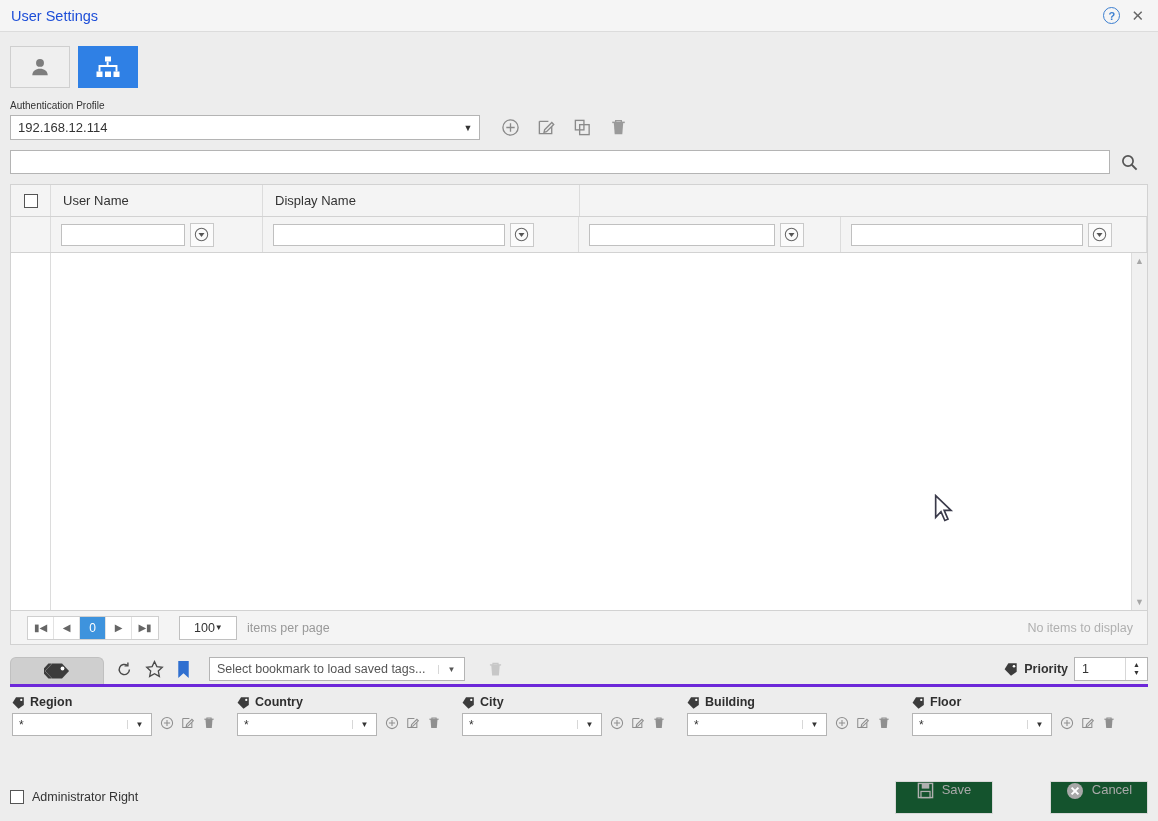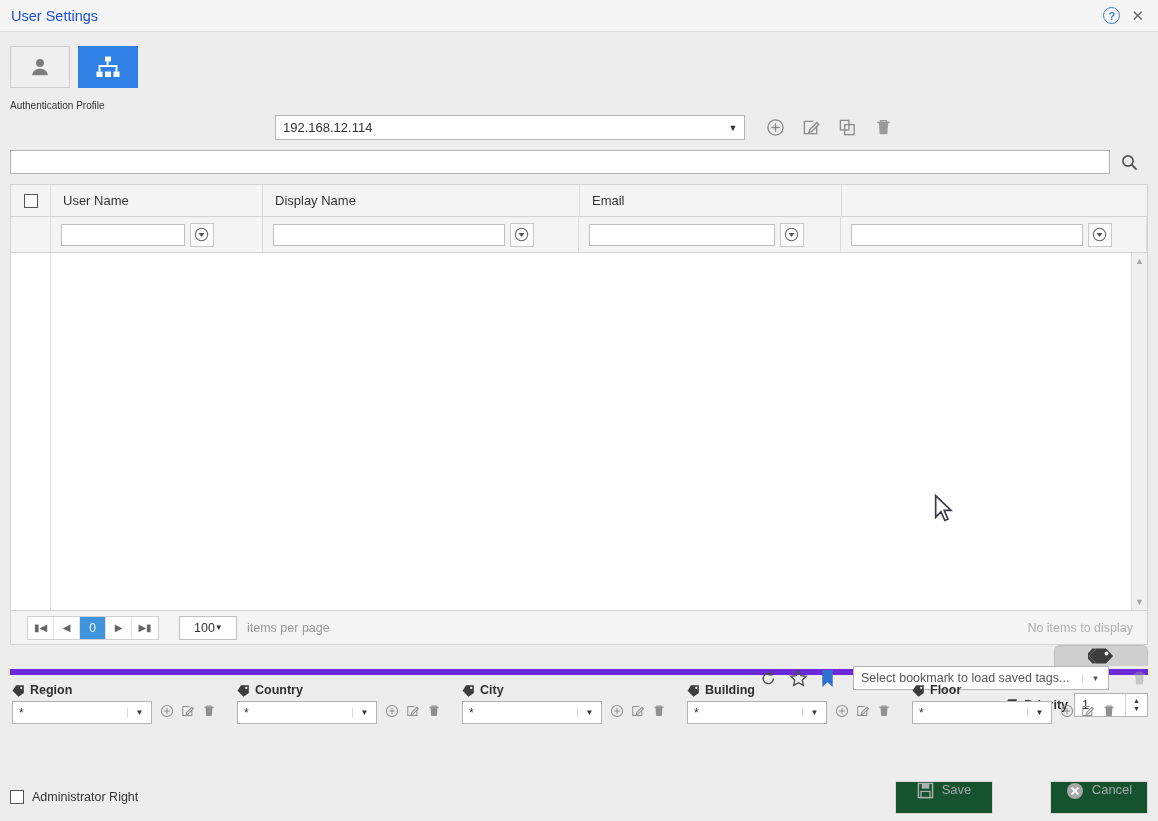--- a/index.html
+++ b/index.html
@@ -28,21 +28,21 @@
   
   .toptabs{ display:flex; gap:8px; padding:14px 0 0 10px; }
   .sqbtn{
     width:60px; height:42px; display:flex; align-items:center; justify-content:center;
     border:1px solid #cfcfcf; background:#efefef;
   }
   .sqbtn.active{ background:#2f80e5; border-color:#2f80e5; }
 
   
   .section-label{ font-weight:normal; font-size:10px; color:#333; margin:12px 0 4px 10px;}
-  .authrow{ display:flex; align-items:center; padding-left:10px;justify-content:center; }
+  .authrow{ display:flex; align-items:center; padding-left:10px; }
   .combo{
     height:25px; background:#fff; border:1px solid #b4b4b4; display:flex; align-items:center;
     font-size:13px; color:#333; padding:0 0 0 7px; position:relative;
   }
   .combo .val{ flex:1; overflow:hidden; white-space:nowrap; }
   .combo .arrow{ width:22px; text-align:center; font-size:9px; color:#333; }
   #auth-combo{ width:470px; }
   .toolicons{ display:flex; align-items:center; gap:16px; margin-left:20px; }
   .ticon{ width:20px; height:20px; color:#8a8a8a; display:flex; align-items:center; justify-content:center;}
 
@@ -82,22 +82,22 @@
   .pbtn:last-child{ border-right:none; }
   .pbtn.cur{ background:#3e93dd; color:#fff; font-size:12px; }
   .perpage{ margin-left:20px; display:flex; align-items:center;
     border:1px solid #c0c0c0; background:#fff; height:24px; width:58px; padding:0 14px;
     font-size:12.5px;}
   .perpage .arrow{ margin-left:auto; font-size:8px; }
   .ipp{ margin-left:10px; color:#999; font-size:12.5px;}
   .noitems{ margin-left:auto; color:#b0b0b0; font-size:12.5px; padding-right:6px;}
 
   
-  .tagbar{ display:flex; align-items:flex-end; height:30px; margin:0 10px 0 10px;
-    border-bottom:6px solid #6d28d9;flex-direction:column; }
+  .tagbar{ display:flex; align-items:flex-end; height:30px; margin:12px 10px 0 10px;
+    border-bottom:3px solid #6d28d9; }
   .tagtab{ width:94px; height:27px; background:#cfcfcf; border:1px solid #c0c0c0;
     border-bottom:none; border-radius:6px 6px 0 0; display:flex; align-items:center;
     justify-content:center; color:#3a3a3a; }
   .tagtools{ display:flex; align-items:center; gap:12px; margin-left:12px; padding-bottom:3px;}
   .tt{ color:#4a4a4a; display:flex; align-items:center; }
   .bm-combo{ margin-left:6px; width:256px; height:24px; background:#fff; border:1px solid #b4b4b4;
     display:flex; align-items:center; font-size:12.5px; color:#555;}
   .bm-combo .val{ padding-left:7px; flex:1; white-space:nowrap; overflow:hidden;}
   .bm-combo .arrow{ width:26px; text-align:center; font-size:8px; border-left:1px solid #d7d7d7;}
   .prio{ margin-left:auto; display:flex; align-items:center; gap:6px; padding-bottom:3px;}
@@ -204,21 +204,20 @@
   </div>
 </div>
 
 <div class="grid-wrap">
   <div class="grid-head">
     <div class="gh-check">
       <span class="chk"></span>
     </div>
     <div class="gh-cell" style="width:212px">User Name</div>
     <div class="gh-cell" style="width:317px">Display Name</div>
-    <div class="gh-cell" style="width:262px">Email</div>
     <div class="gh-pad"></div>
   </div>
 
   <div class="grid-filter">
     <div class="gf-check"></div>
     <div class="gf-cell" style="width:212px">
       <input class="f-input" style="width: 124px;" type="text" value="">
       <div class="f-btn">
         <svg width="15" height="15" viewBox="0 0 16 16">
             <circle cx="8" cy="8" r="6.6" fill="none" stroke="#666" stroke-width="1.1"></circle>

